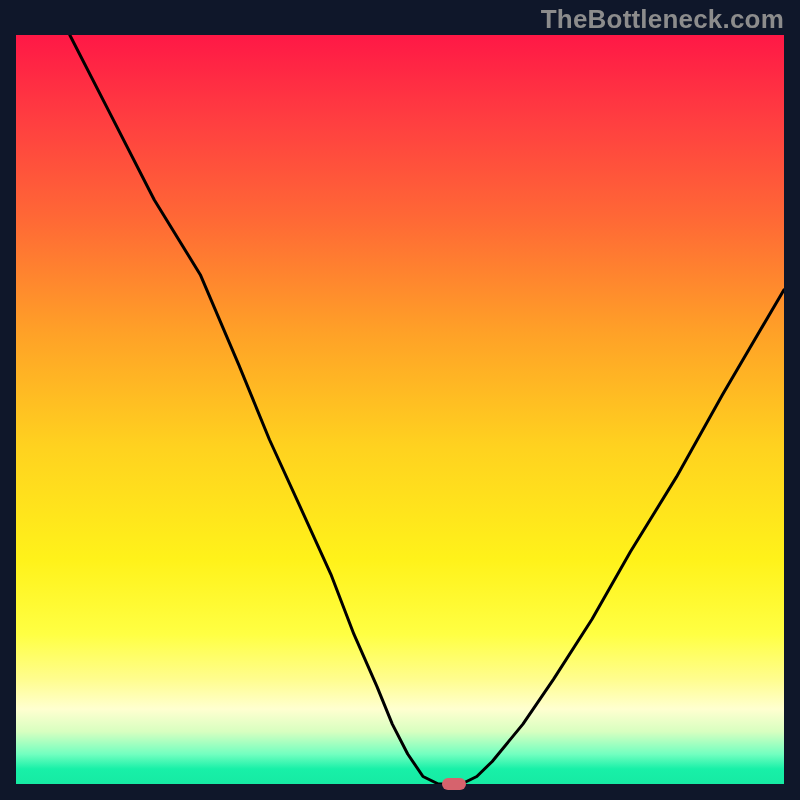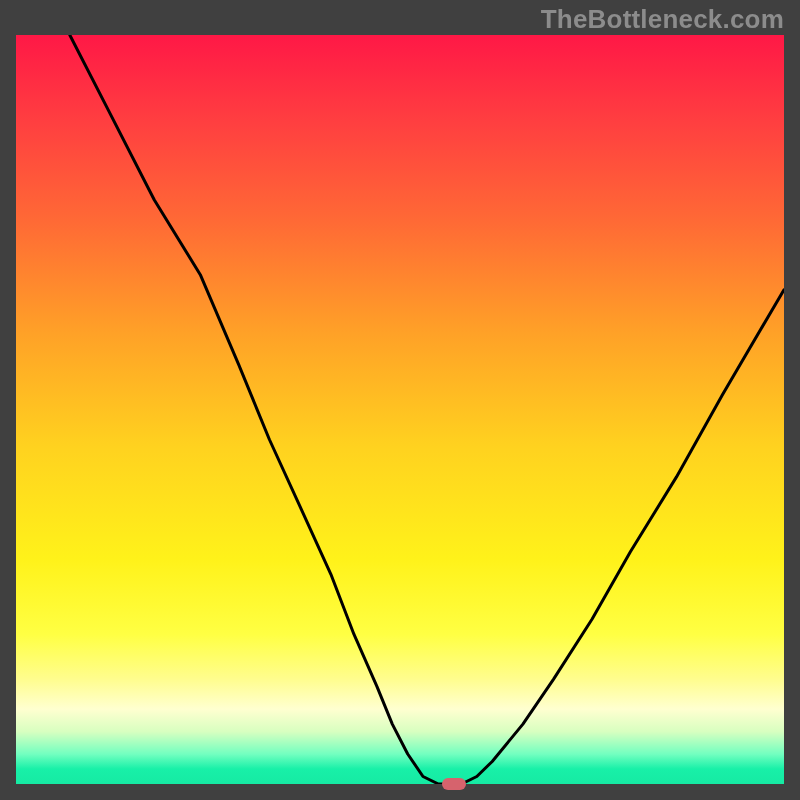--- a/index.html
+++ b/index.html
@@ -1,21 +1,21 @@
 <!DOCTYPE html>
 <html><head>
 <meta charset="utf-8">
 <style>
   * { margin: 0; padding: 0; box-sizing: border-box; }
   html, body { width: 800px; height: 800px; overflow: hidden; background: #000; }
   .frame {
     position: relative;
     width: 800px;
     height: 800px;
-    background: #404040;
+    background: #0f172a;
   }
   .plot-area {
     position: absolute;
     left: 16px;
     top: 35px;
     width: 768px;
     height: 749px;
     background: linear-gradient(to bottom,
       #ff1846 0%,
       #ff4040 12%,

